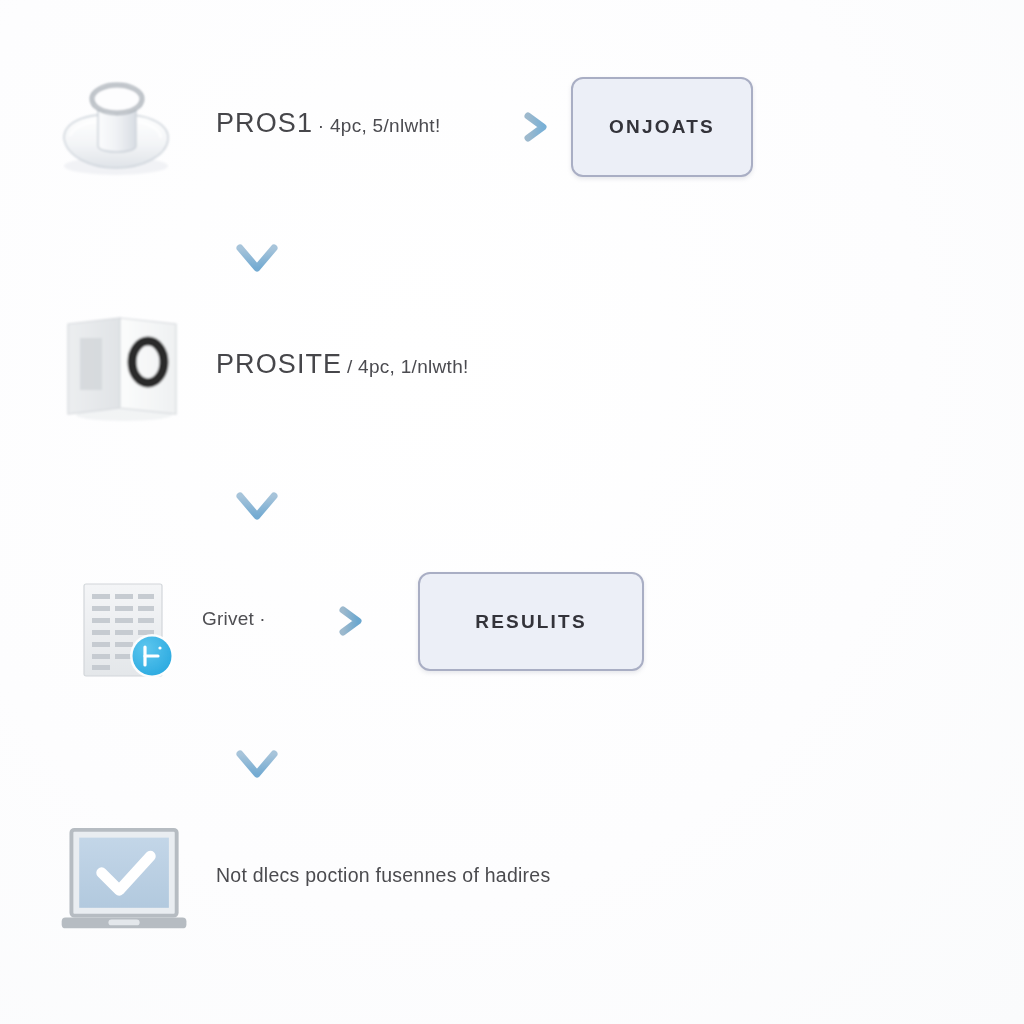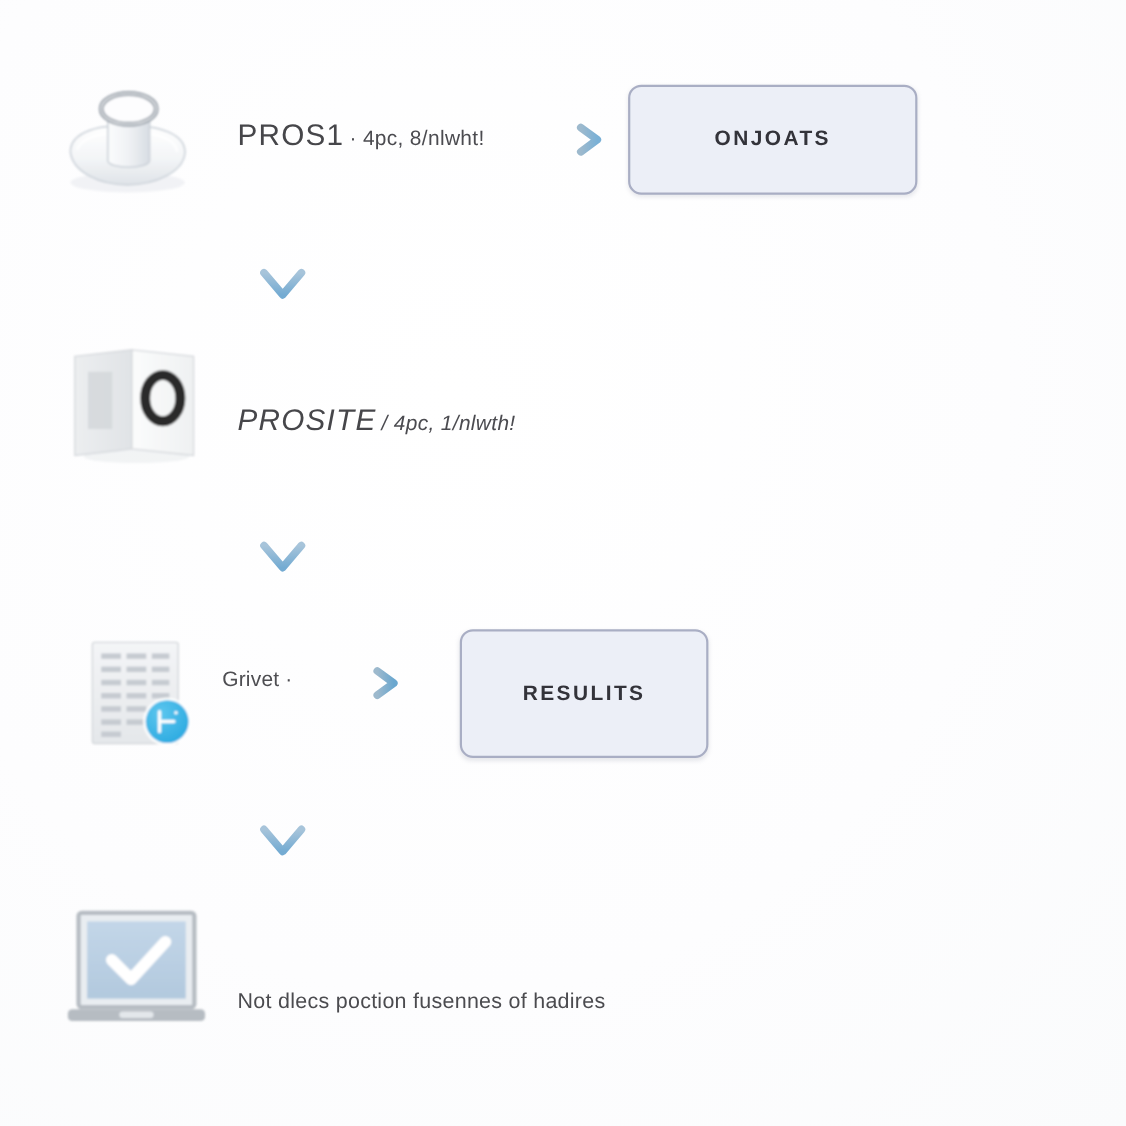--- a/index.html
+++ b/index.html
@@ -50,21 +50,20 @@
     letter-spacing: .3px;
   }
   .flow-label.small {
     font-size: 19px;
     color: #4e4e52;
   }
   .flow-label.caption {
     font-size: 19.5px;
     color: #4b4b4f;
     letter-spacing: .25px;
-    margin-top: 35px;
   }
 
   
   .pill {
     position: absolute;
     box-sizing: border-box;
     background: #eceff7;
     border: 2px solid #a9aec4;
     border-radius: 12px;
     display: flex;
@@ -137,37 +136,37 @@
         <ellipse cx="67" cy="29" rx="25" ry="14" fill="none" stroke="#ffffff" stroke-width="1.4" opacity=".7"></ellipse>
 
         <path d="M88 26 L118 26" stroke="url(#armG)" stroke-width="9" stroke-linecap="round"></path>
         <path d="M116 13 L116 40" stroke="url(#armG)" stroke-width="9" stroke-linecap="round"></path>
       </g>
     </svg>
   </div>
 
   <div class="flow-label" style="left:216px; top:108px;">
     <span class="lead">PROS1</span>
-    <span class="tail">· 4pc, 8/nlwht!</span>
+    <span class="tail">· 4pc, 5/nlwht!</span>
   </div>
 
   <div class="arrow" style="left:495px; top:108px; width:60px; height:38px;">
     <svg viewBox="0 0 60 38" xmlns="http://www.w3.org/2000/svg">
       <defs>
         <linearGradient id="arRa" x1="0" y1="0" x2="1" y2="0">
           <stop offset="0%" stop-color="#9db9cd"></stop>
           <stop offset="100%" stop-color="#79b0d6"></stop>
         </linearGradient>
       </defs>
       <path d="M2 19 L40 19" stroke="url(#arRa)" stroke-width="6.5" stroke-linecap="round" fill="none"></path>
       <path d="M33 8 L48 19 L33 30" stroke="url(#arRa)" stroke-width="7" stroke-linecap="round" stroke-linejoin="round" fill="none"></path>
     </svg>
   </div>
 
-  <div class="pill" style="left:571px; top:77px; width:263px; height:100px;">ONJOATS</div>
+  <div class="pill" style="left:571px; top:77px; width:182px; height:100px;">ONJOATS</div>
 
   <div class="arrow" style="left:228px; top:190px; width:58px; height:92px;">
     <svg viewBox="0 0 58 92" xmlns="http://www.w3.org/2000/svg">
       <defs>
         <linearGradient id="arD1" x1="0" y1="0" x2="0" y2="1">
           <stop offset="0%" stop-color="#a7c4da"></stop>
           <stop offset="100%" stop-color="#74abd2"></stop>
         </linearGradient>
       </defs>
       <path d="M29 4 L29 70" stroke="url(#arD1)" stroke-width="6.5" stroke-linecap="round" fill="none"></path>
@@ -196,21 +195,21 @@
         <path d="M10 14 L62 8 L62 98 L10 104 Z" fill="url(#bkL)" stroke="#d6d9dd" stroke-width="1.2"></path>
         <rect x="22" y="28" width="22" height="52" fill="#d3d7db" opacity=".85"></rect>
 
         <path d="M62 8 L118 14 L118 104 L62 98 Z" fill="url(#bkR)" stroke="#d6d9dd" stroke-width="1.2"></path>
 
         <ellipse cx="90" cy="52" rx="16" ry="21" fill="none" stroke="#2a2a2c" stroke-width="9"></ellipse>
       </g>
     </svg>
   </div>
 
-  <div class="flow-label" style="left:216px; top:367px;font-style:italic;">
+  <div class="flow-label" style="left:216px; top:349px;">
     <span class="lead">PROSITE</span>
     <span class="tail">/ 4pc, 1/nlwth!</span>
   </div>
 
   <div class="arrow" style="left:228px; top:438px; width:58px; height:92px;">
     <svg viewBox="0 0 58 92" xmlns="http://www.w3.org/2000/svg">
       <defs>
         <linearGradient id="arD2" x1="0" y1="0" x2="0" y2="1">
           <stop offset="0%" stop-color="#a7c4da"></stop>
           <stop offset="100%" stop-color="#74abd2"></stop>
@@ -278,21 +277,21 @@
         <linearGradient id="arRb" x1="0" y1="0" x2="1" y2="0">
           <stop offset="0%" stop-color="#9db9cd"></stop>
           <stop offset="100%" stop-color="#6aa7cf"></stop>
         </linearGradient>
       </defs>
       <path d="M2 19 L40 19" stroke="url(#arRb)" stroke-width="6.5" stroke-linecap="round" fill="none"></path>
       <path d="M33 8 L48 19 L33 30" stroke="url(#arRb)" stroke-width="7" stroke-linecap="round" stroke-linejoin="round" fill="none"></path>
     </svg>
   </div>
 
-  <div class="pill" style="left:418px; top:572px; width:226px; height:117px;">RESULITS</div>
+  <div class="pill" style="left:418px; top:572px; width:226px; height:99px;">RESULITS</div>
 
   <div class="arrow" style="left:228px; top:696px; width:58px; height:92px;">
     <svg viewBox="0 0 58 92" xmlns="http://www.w3.org/2000/svg">
       <defs>
         <linearGradient id="arD3" x1="0" y1="0" x2="0" y2="1">
           <stop offset="0%" stop-color="#a7c4da"></stop>
           <stop offset="100%" stop-color="#74abd2"></stop>
         </linearGradient>
       </defs>
       <path d="M29 4 L29 70" stroke="url(#arD3)" stroke-width="6.5" stroke-linecap="round" fill="none"></path>

